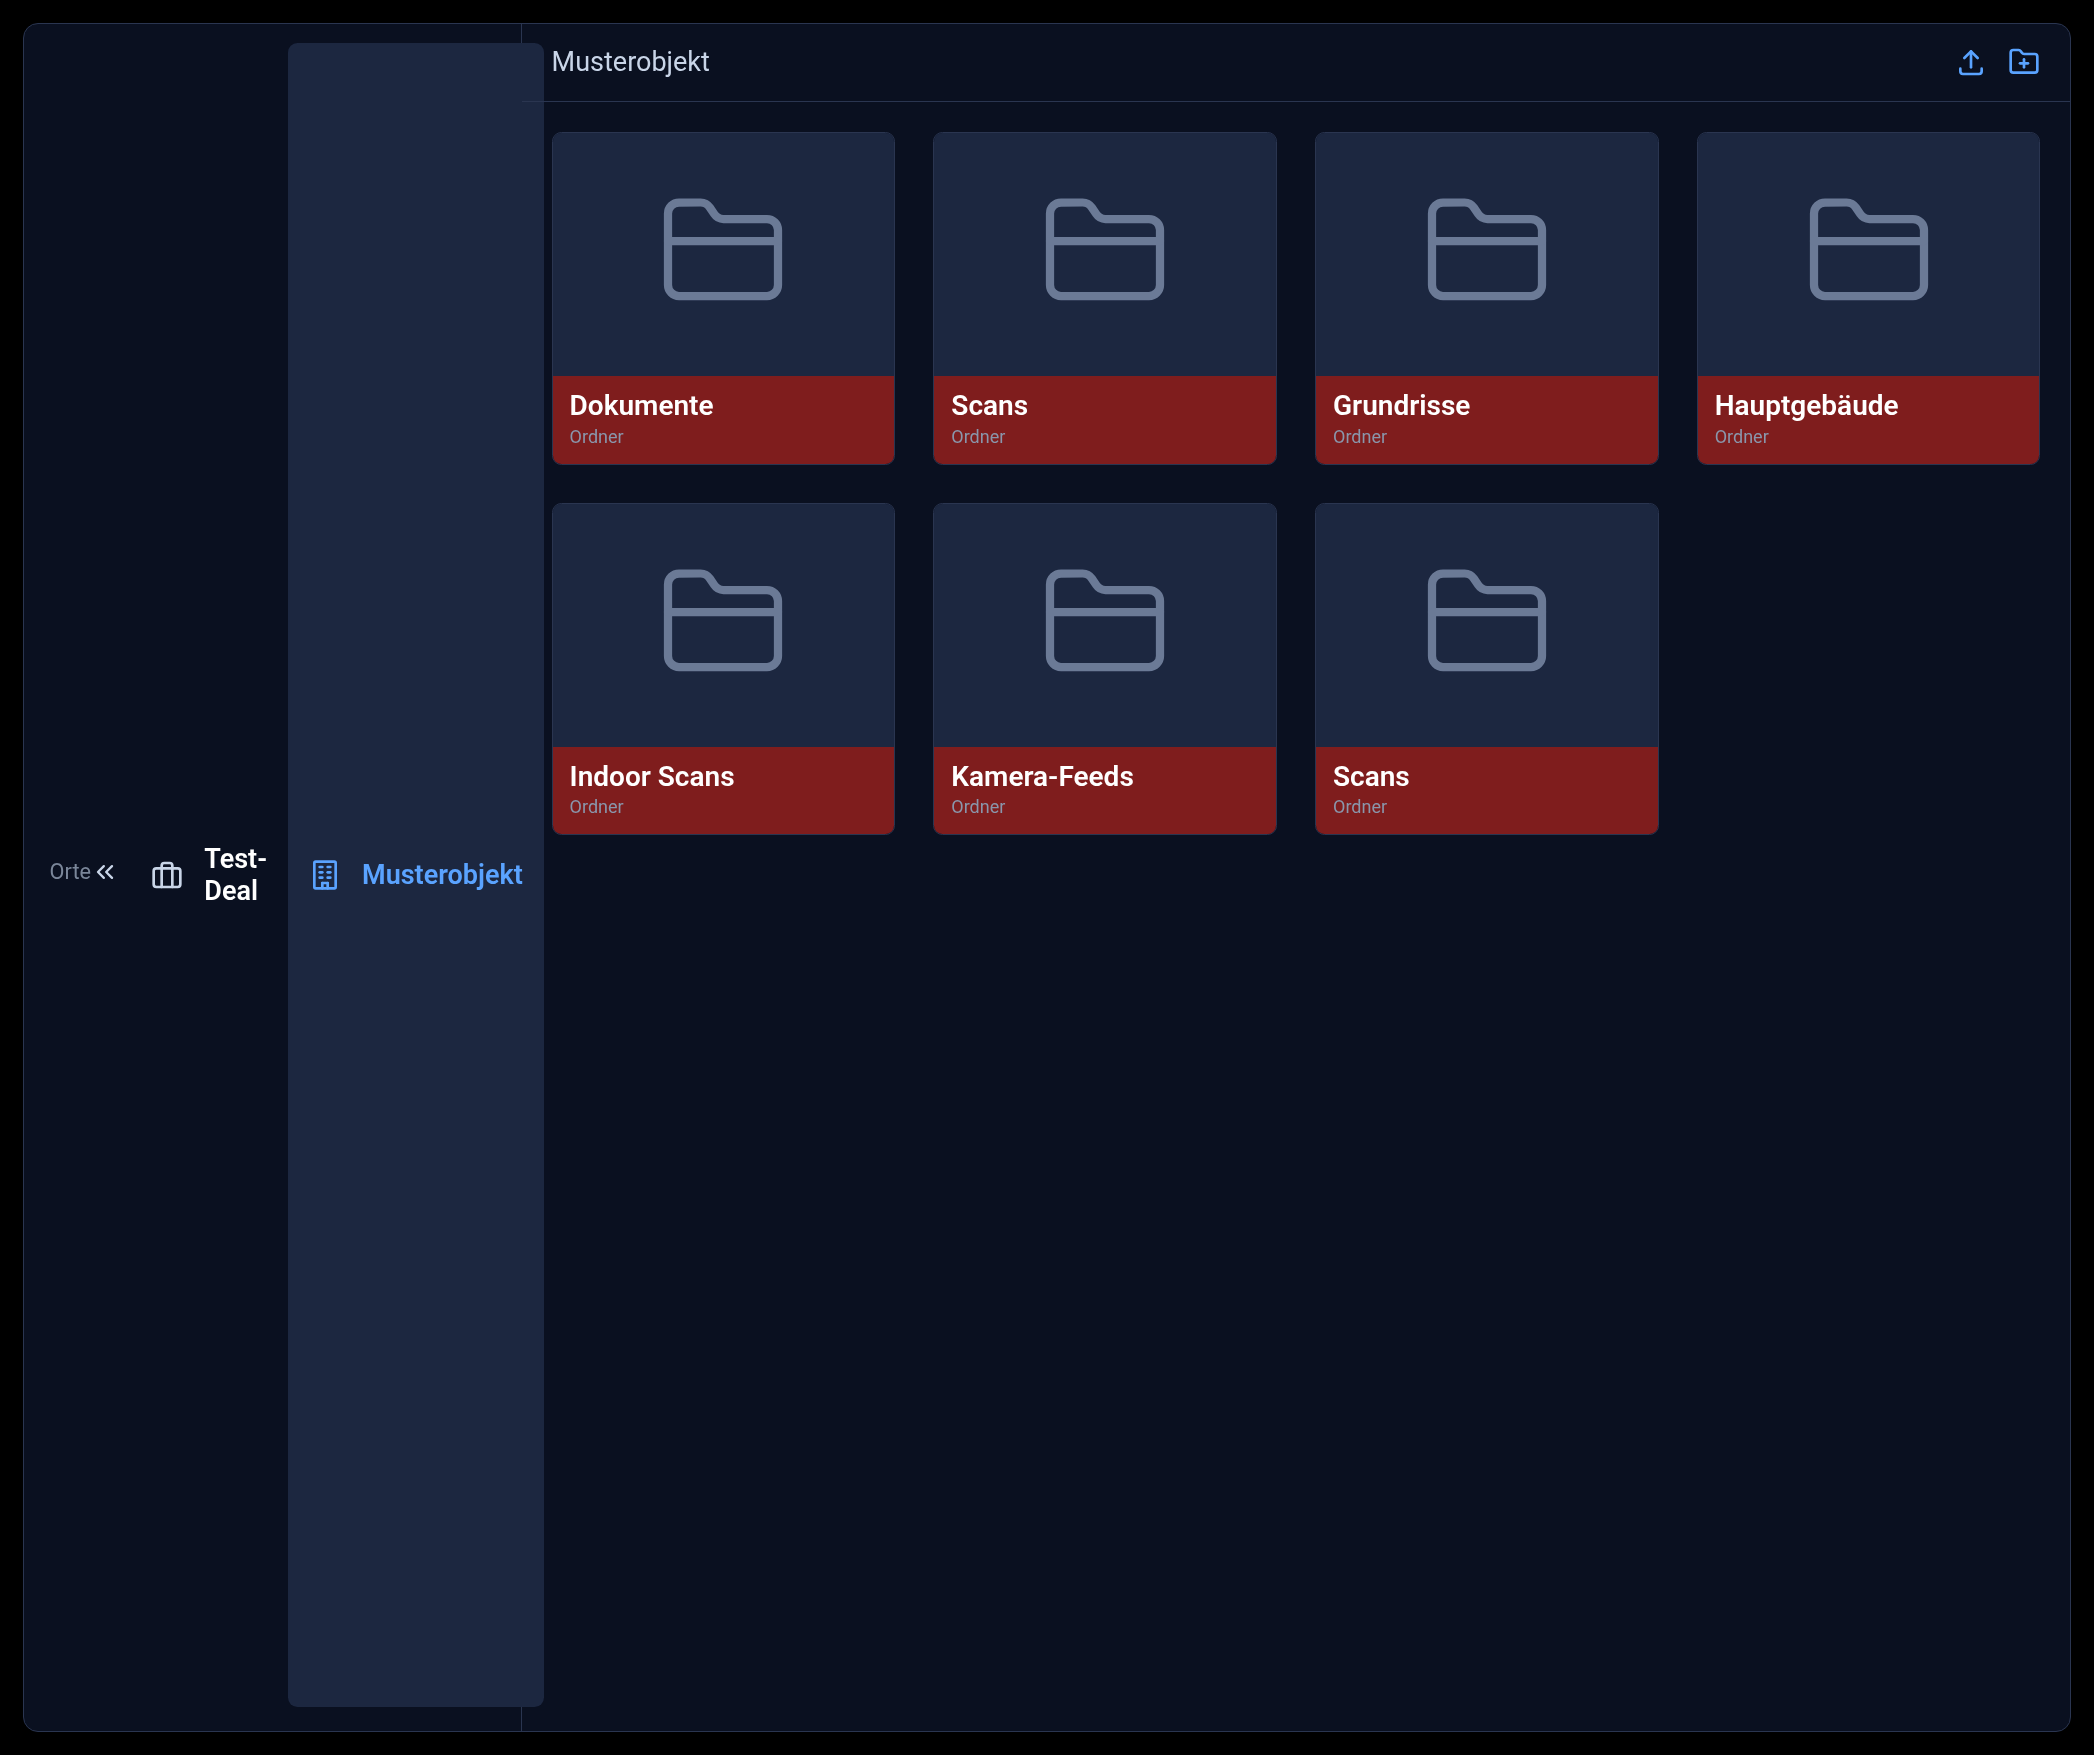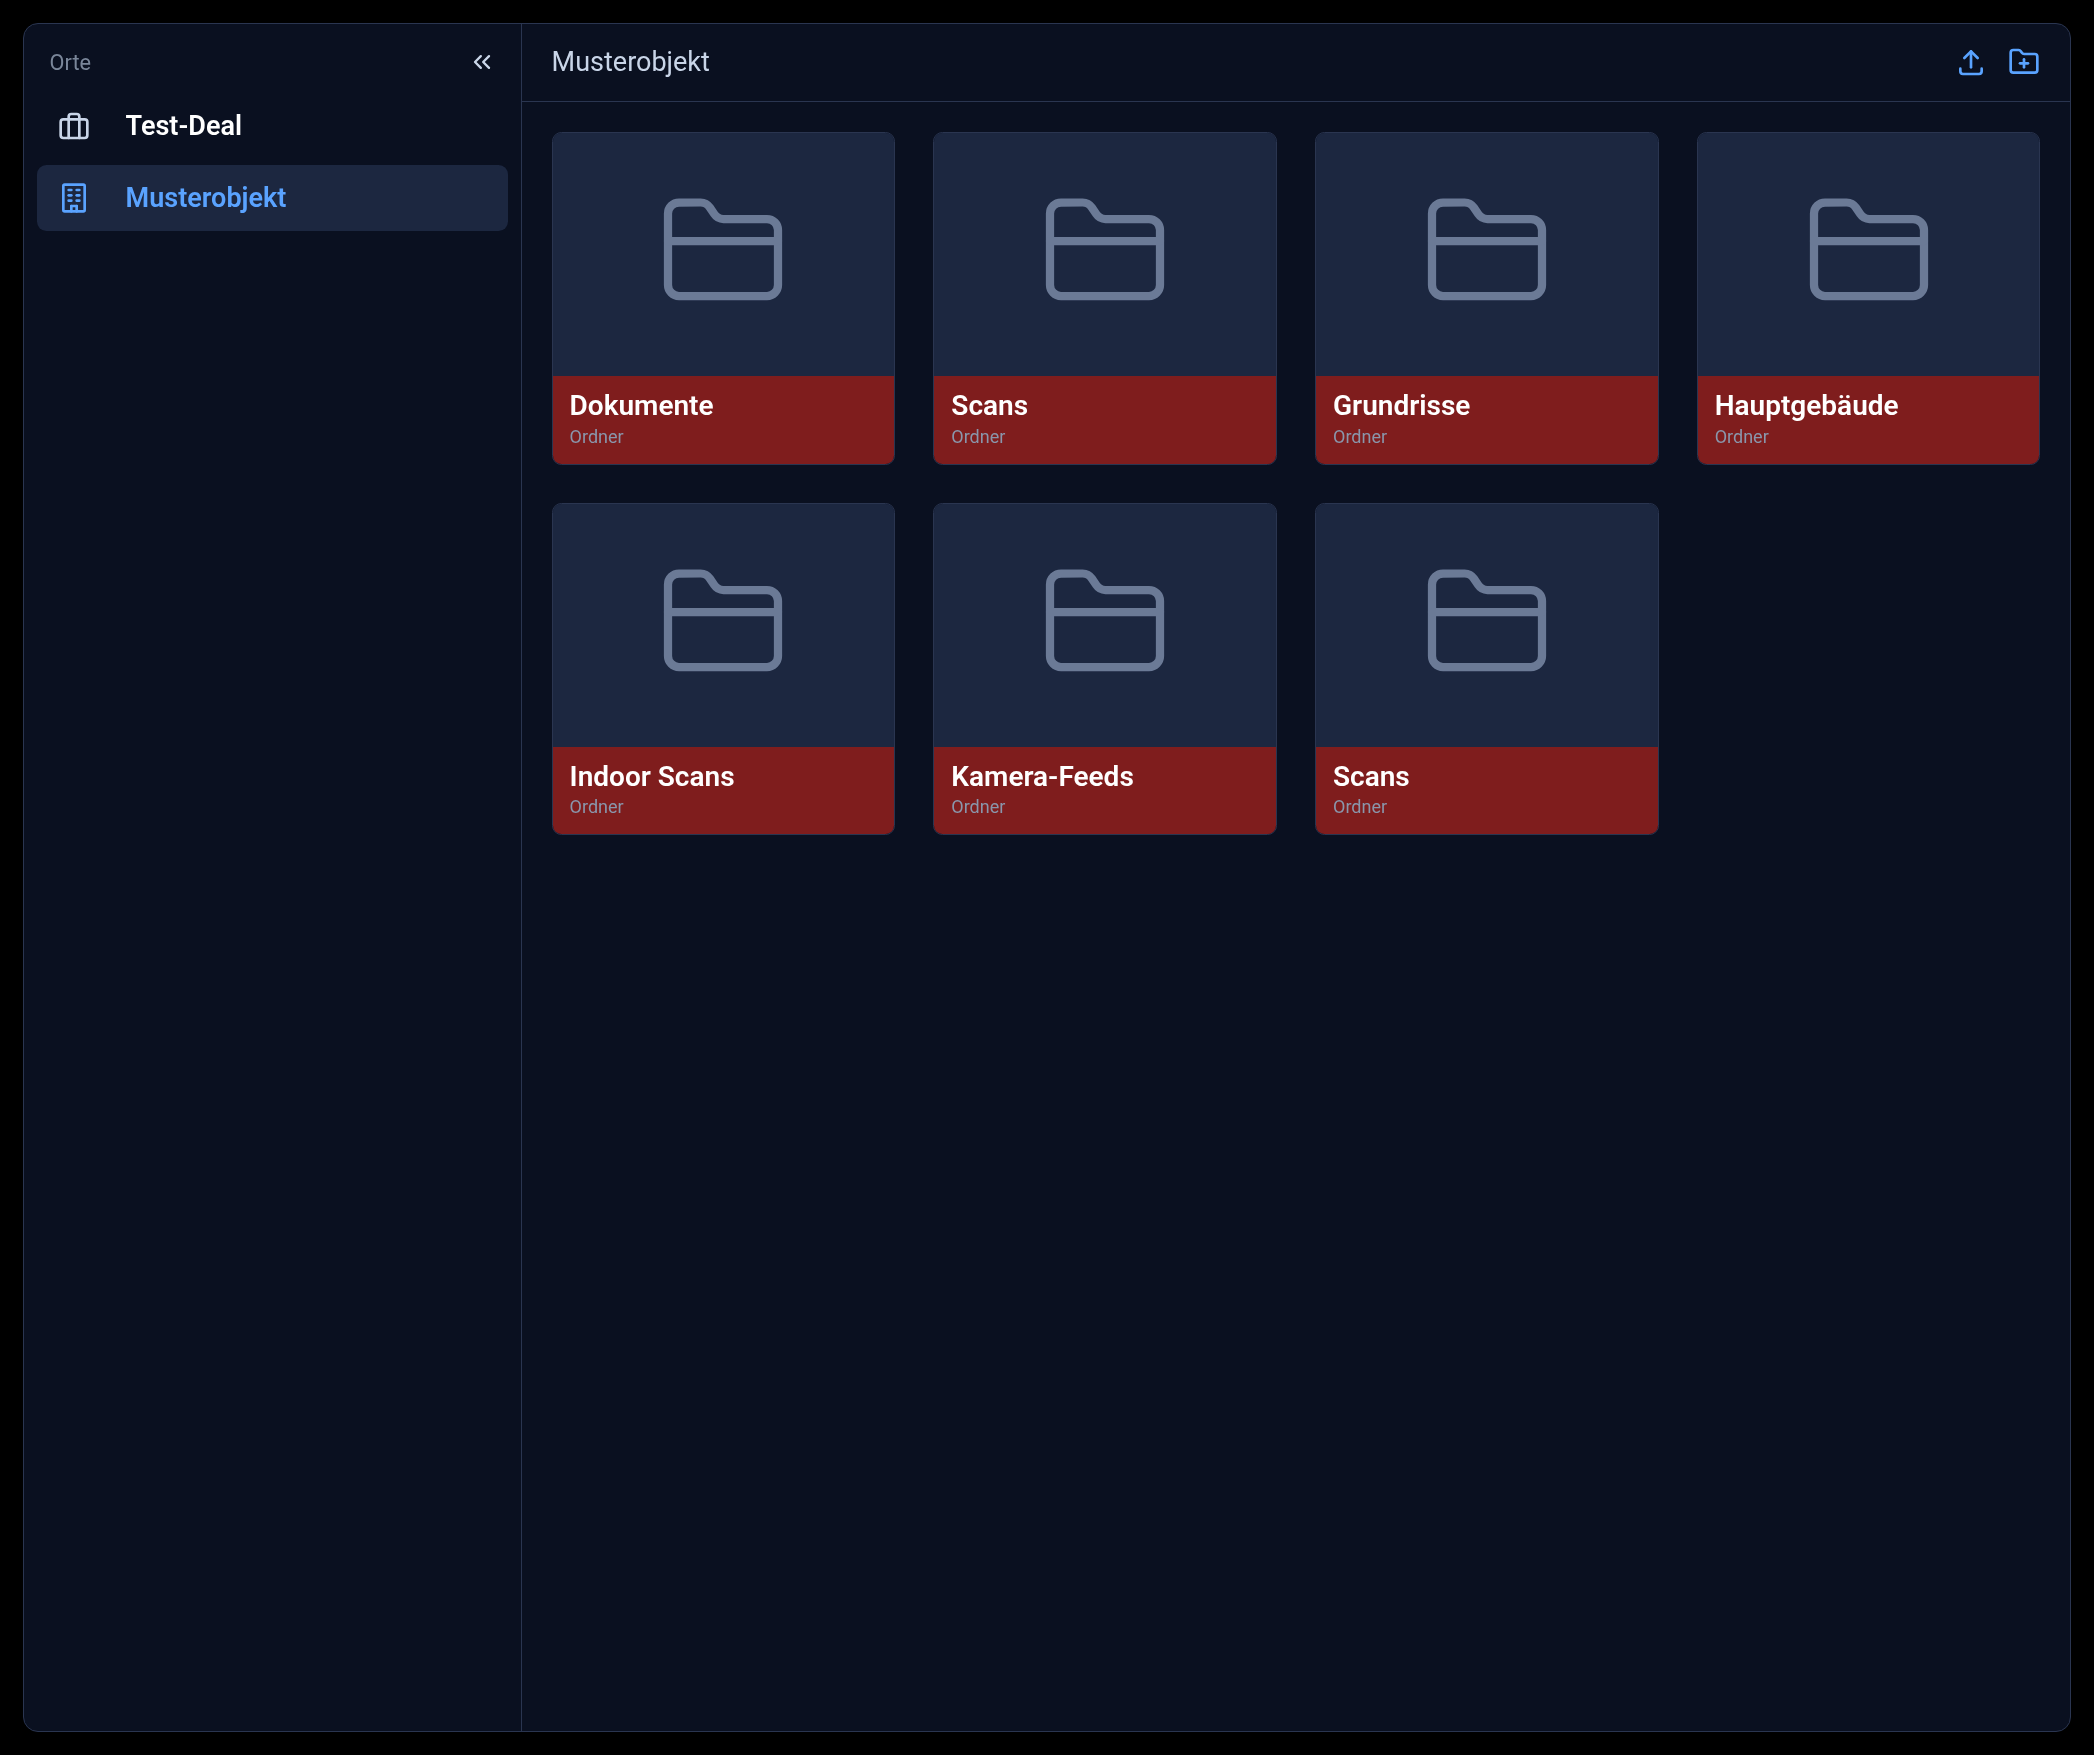--- a/index.html
+++ b/index.html
@@ -24,21 +24,20 @@
       border-radius: 15px;
       display: flex;
       overflow: hidden;
     }
 
     
     .sidebar {
       width: 498px;
       border-right: 0.9px solid #2a3550;
       display: flex;
-      flex-direction: column;
       padding: 19px 13px;
     }
 
     .sidebar-header {
       display: flex;
       align-items: center;
       justify-content: space-between;
       padding: 5.6px 11.3px 17px 13px;
     }
 
@@ -50,21 +49,21 @@
 
     .collapse-icon {
       color: #c9d5e8;
       display: flex;
       align-items: center;
     }
 
     .sidebar-item {
       display: flex;
       align-items: center;
-      gap: 36px;
+      gap: 21px;
       padding: 17px 21px;
       border-radius: 9.4px;
       cursor: pointer;
       margin-bottom: 5.6px;
     }
 
     .sidebar-item.active {
       background: #1c2740;
     }
 

